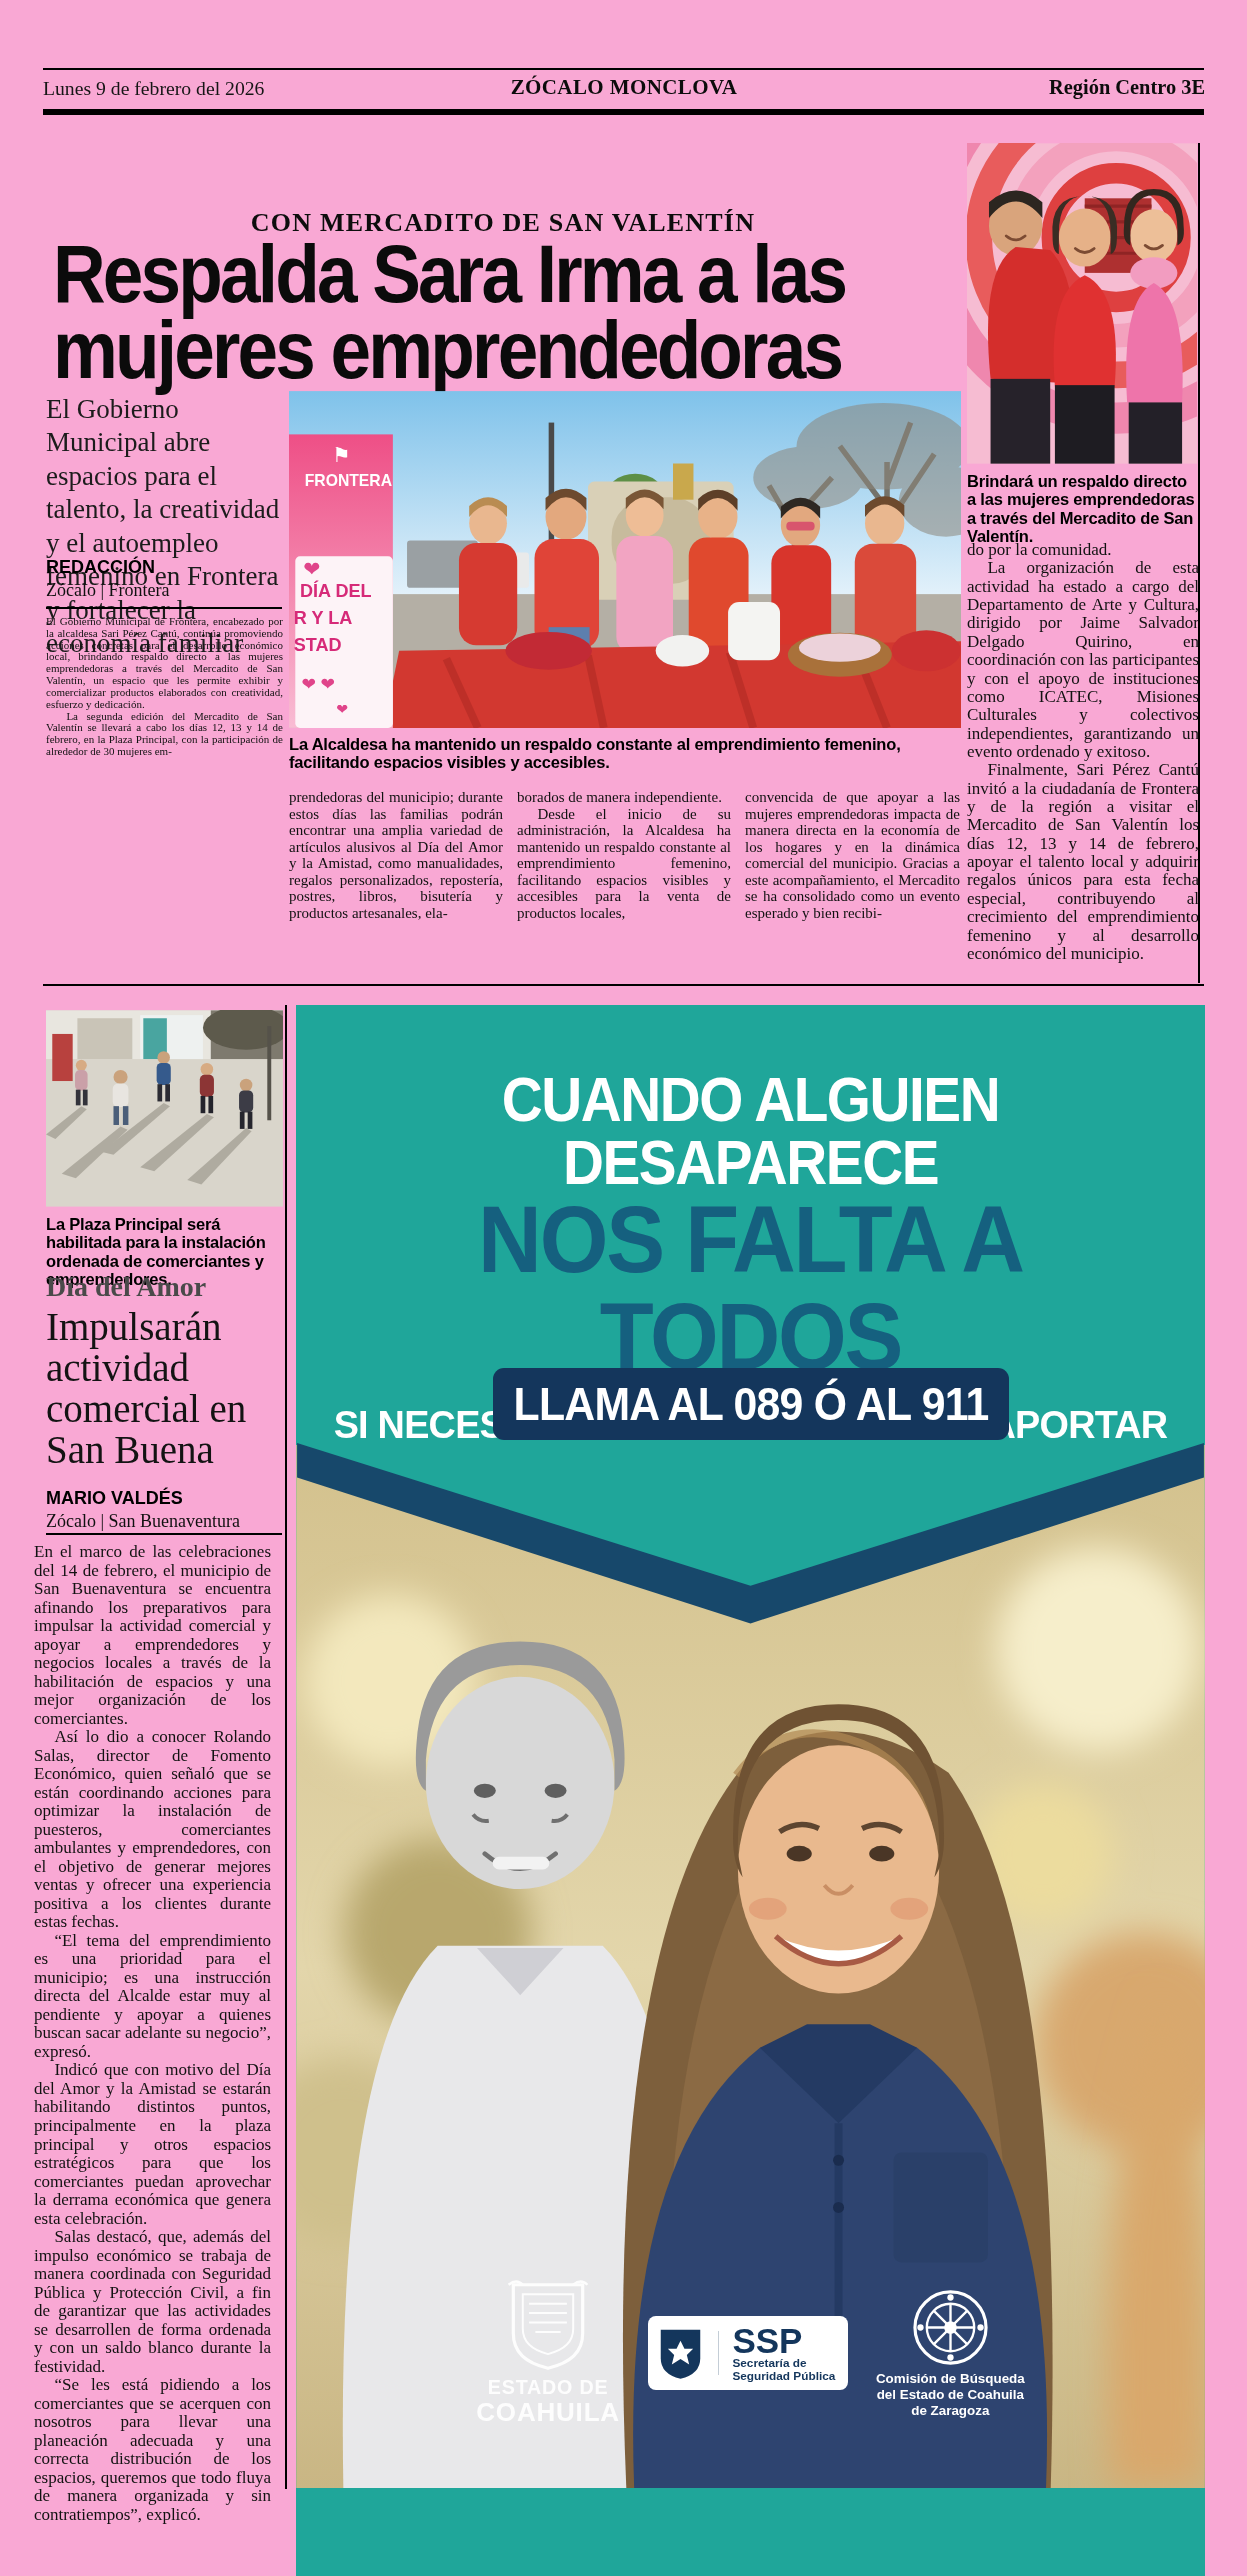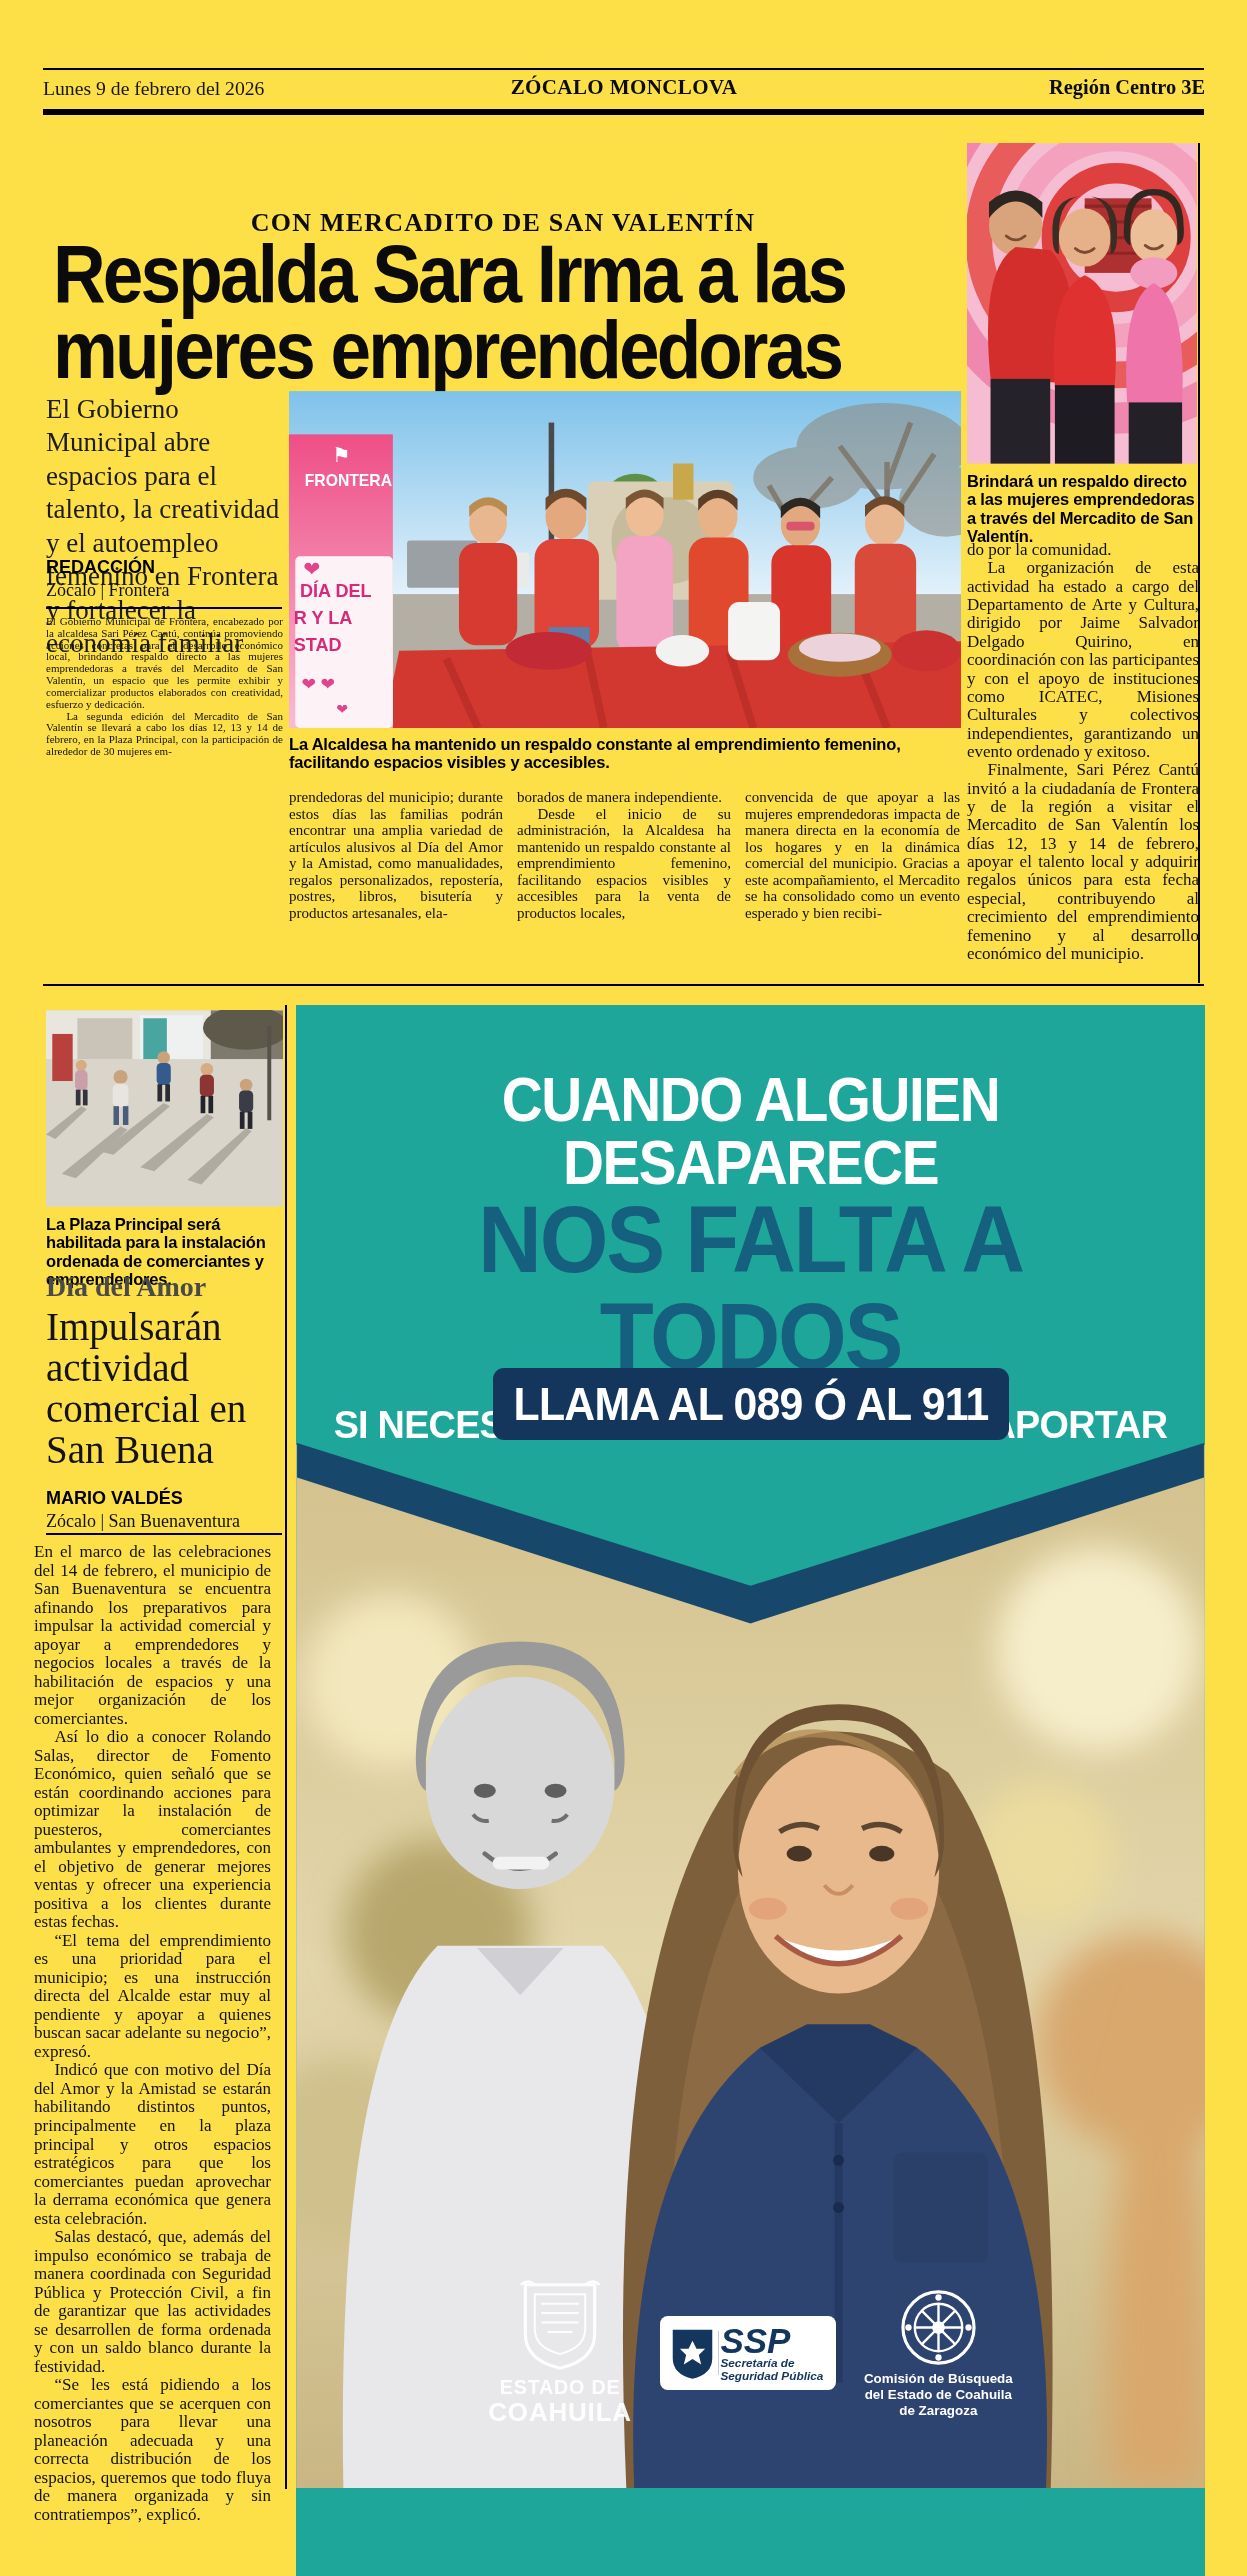--- a/index.html
+++ b/index.html
@@ -1,16 +1,16 @@
 <!DOCTYPE html>
 <html style="font-size:12.6px"><head>
 <meta charset="utf-8">
 <style>
   html,body{margin:0;padding:0;background:#fff;}
-  .page{position:relative;width:1248px;height:2576px;background:#fde047;overflow:hidden;
+  .page{position:relative;width:1248px;height:2576px;background:#f9a8d4;overflow:hidden;
         font-family:"Liberation Serif", serif;color:#111;}
   .abs{position:absolute;}
   .rule{background:#000;}
   .serif{font-family:"Liberation Serif", serif;}
 
   
   .hdr-date{left:43px;top:77px;font-size:19.7px;color:#161616;}
   .hdr-mast{left:0;top:75px;width:1248px;text-align:center;font-weight:bold;font-size:21px;letter-spacing:0.4px;color:#0c0c0c;}
   .hdr-sec{right:43px;top:76px;font-weight:bold;font-size:20.4px;color:#0c0c0c;}
 
@@ -42,21 +42,21 @@
   .ad-sub{font-size:39px;line-height:1.0;transform:scaleX(.97);letter-spacing:-0.8px;color:#fff;margin-top:1.6px;}
   .ad-sub1{margin-top:20.4px;}
   .ad-pill{position:absolute;left:50%;top:363px;transform:translateX(-50%);width:516px;height:72px;border-radius:11px;}
   .ad-pill span{display:block;width:100%;text-align:center;font-family:"Liberation Sans",sans-serif;font-weight:bold;
       font-size:46px;line-height:72px;color:#fff;transform:scaleX(.93);letter-spacing:-0.8px;white-space:nowrap;}
   .ad-photo{position:absolute;left:0;top:440px;width:909px;height:1043px;}
   .logo-row{position:absolute;left:0;bottom:61px;width:100%;display:flex;justify-content:center;align-items:center;gap:28px;}
   .logo-estado{color:#fff;text-align:center;opacity:.93;}
   .logo-estado .t1{font-family:"Liberation Sans",sans-serif;font-weight:bold;font-size:19.7px;letter-spacing:0.8px;line-height:1.1;}
   .logo-estado .t2{font-family:Liberation Sans, sans-serif;font-weight:bold;font-size:26px;letter-spacing:0.8px;line-height:1.1;}
-  .logo-ssp{background:#fff;border-radius:7.9px;display:flex;align-items:center;padding:7.9px 12.6px 7.9px 7.9px;gap:1px;height:58px;font-style:italic;}
+  .logo-ssp{background:#fff;border-radius:7.9px;display:flex;align-items:center;padding:7.9px 12.6px 7.9px 7.9px;gap:13px;height:58px;}
   .logo-ssp .txt .a{font-family:"Liberation Sans",sans-serif;font-weight:bold;font-size:35px;line-height:.95;color:#14365c;}
   .logo-ssp .txt .b{font-family:"Liberation Sans",sans-serif;font-weight:bold;font-size:11.8px;line-height:1.08;color:#14365c;}
   .logo-bus{color:#fff;text-align:center;}
   .logo-bus .t{font-family:"Liberation Sans",sans-serif;font-weight:bold;font-size:13.4px;line-height:1.18;}
 </style>
 </head>
 <body>
 
 <div class="page">
 

